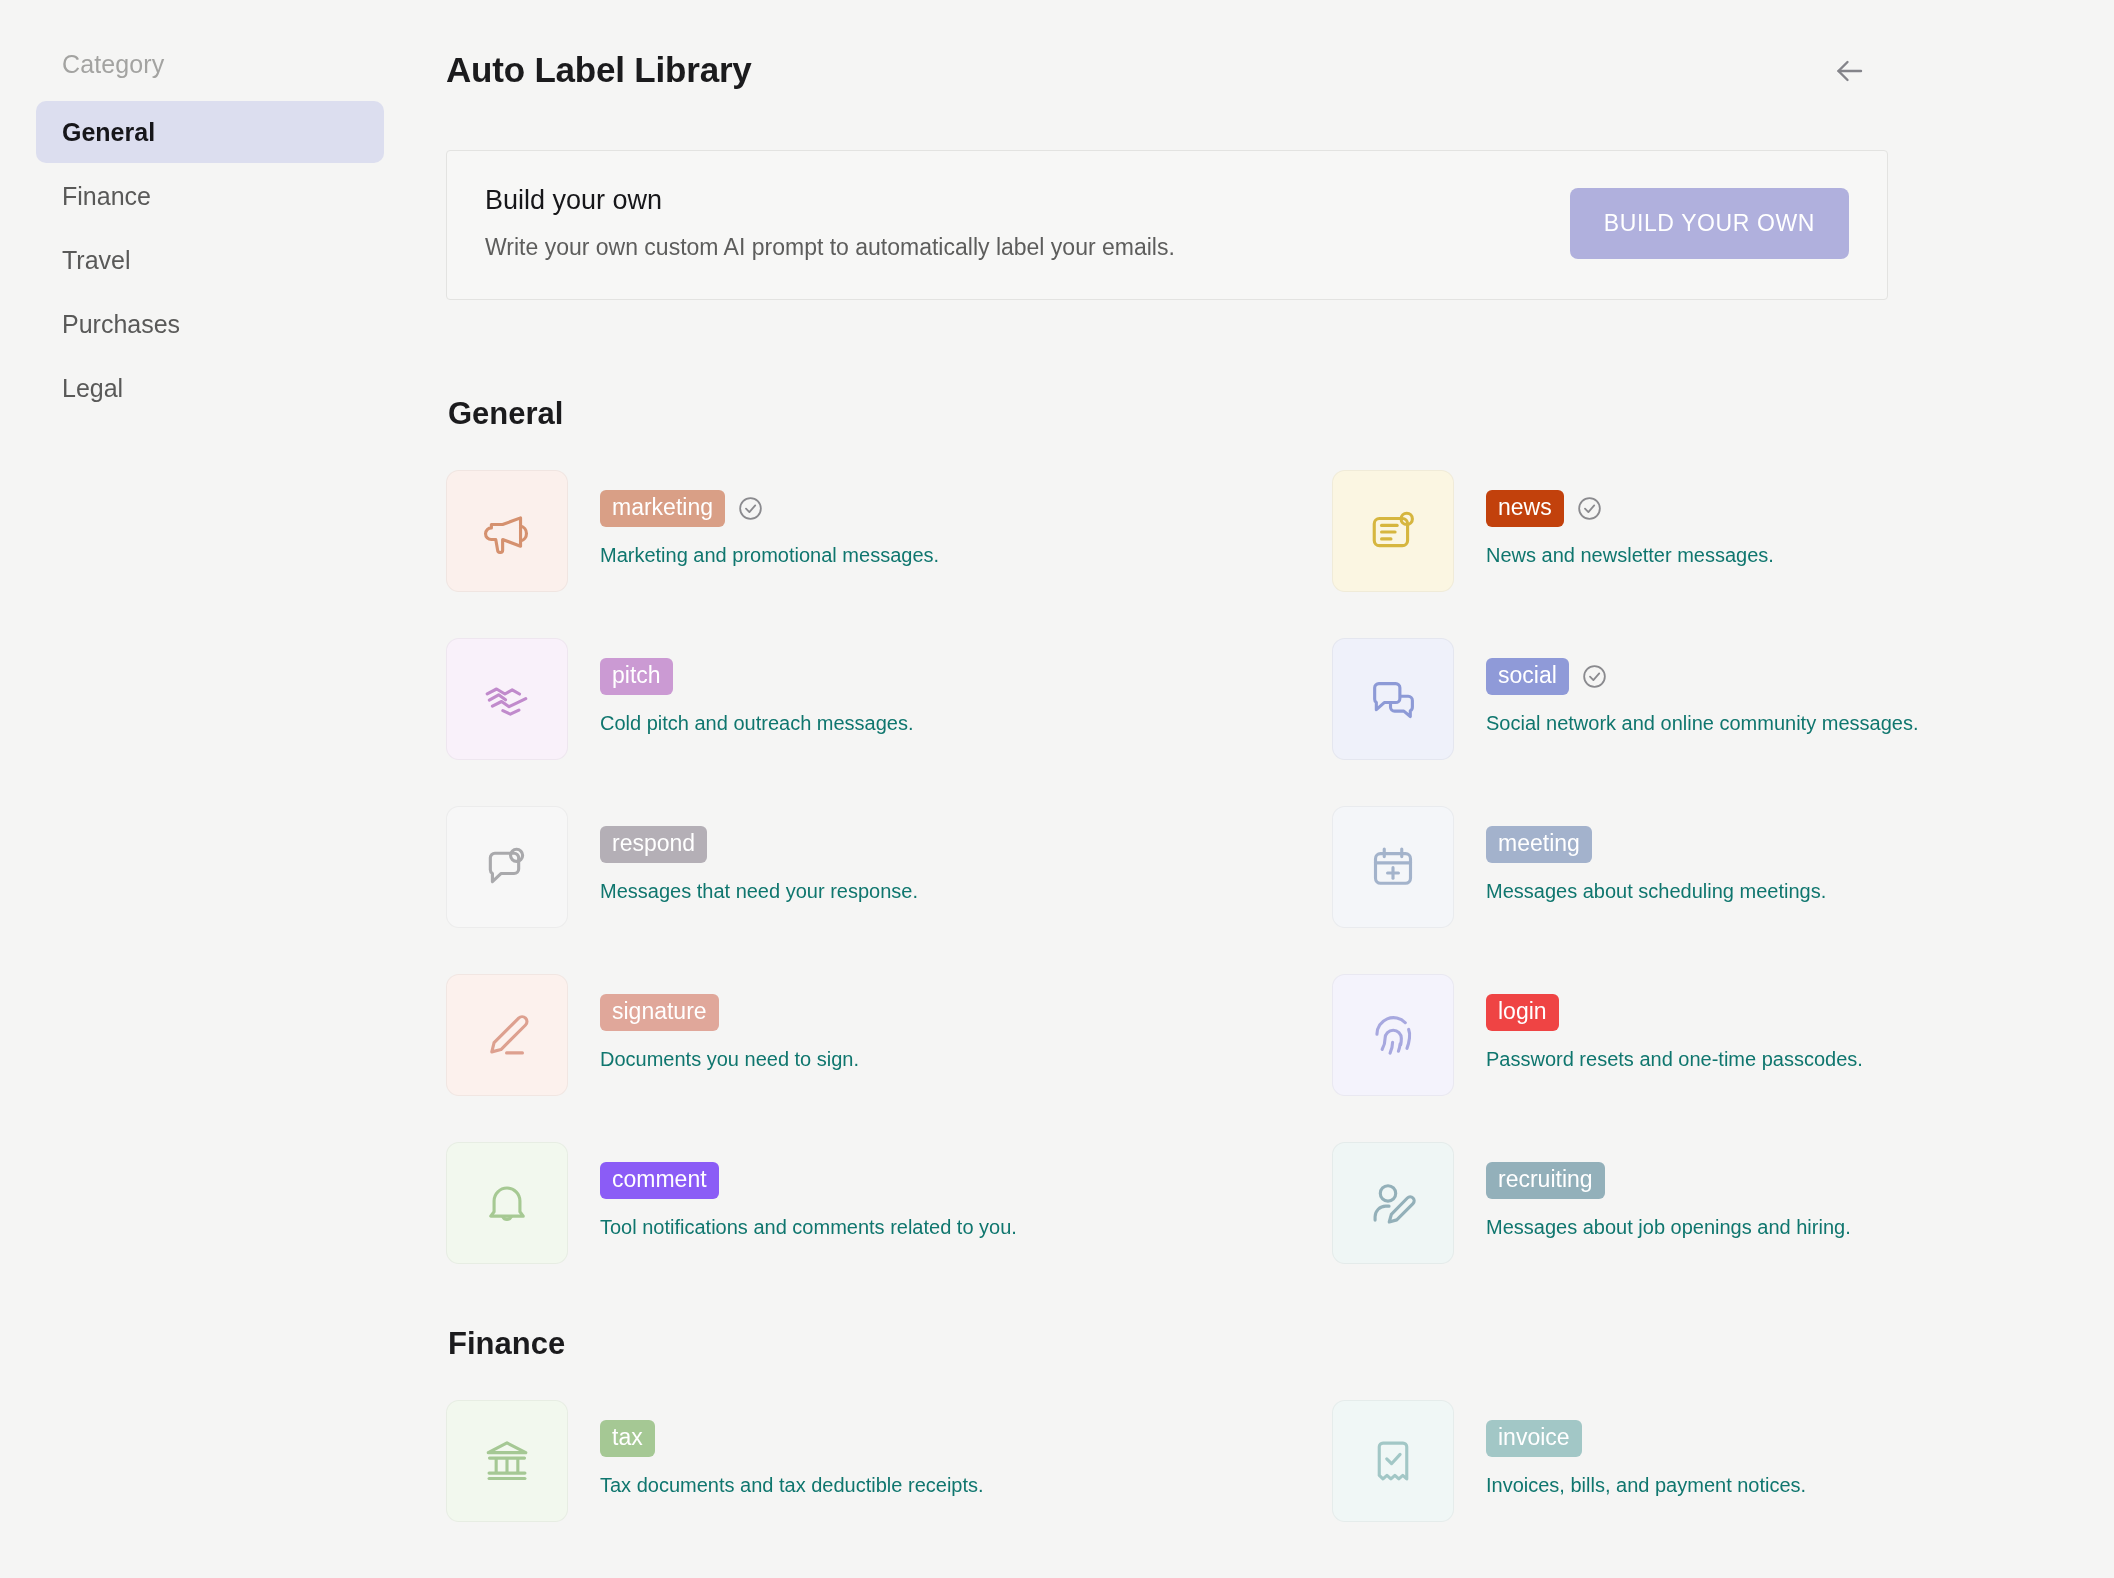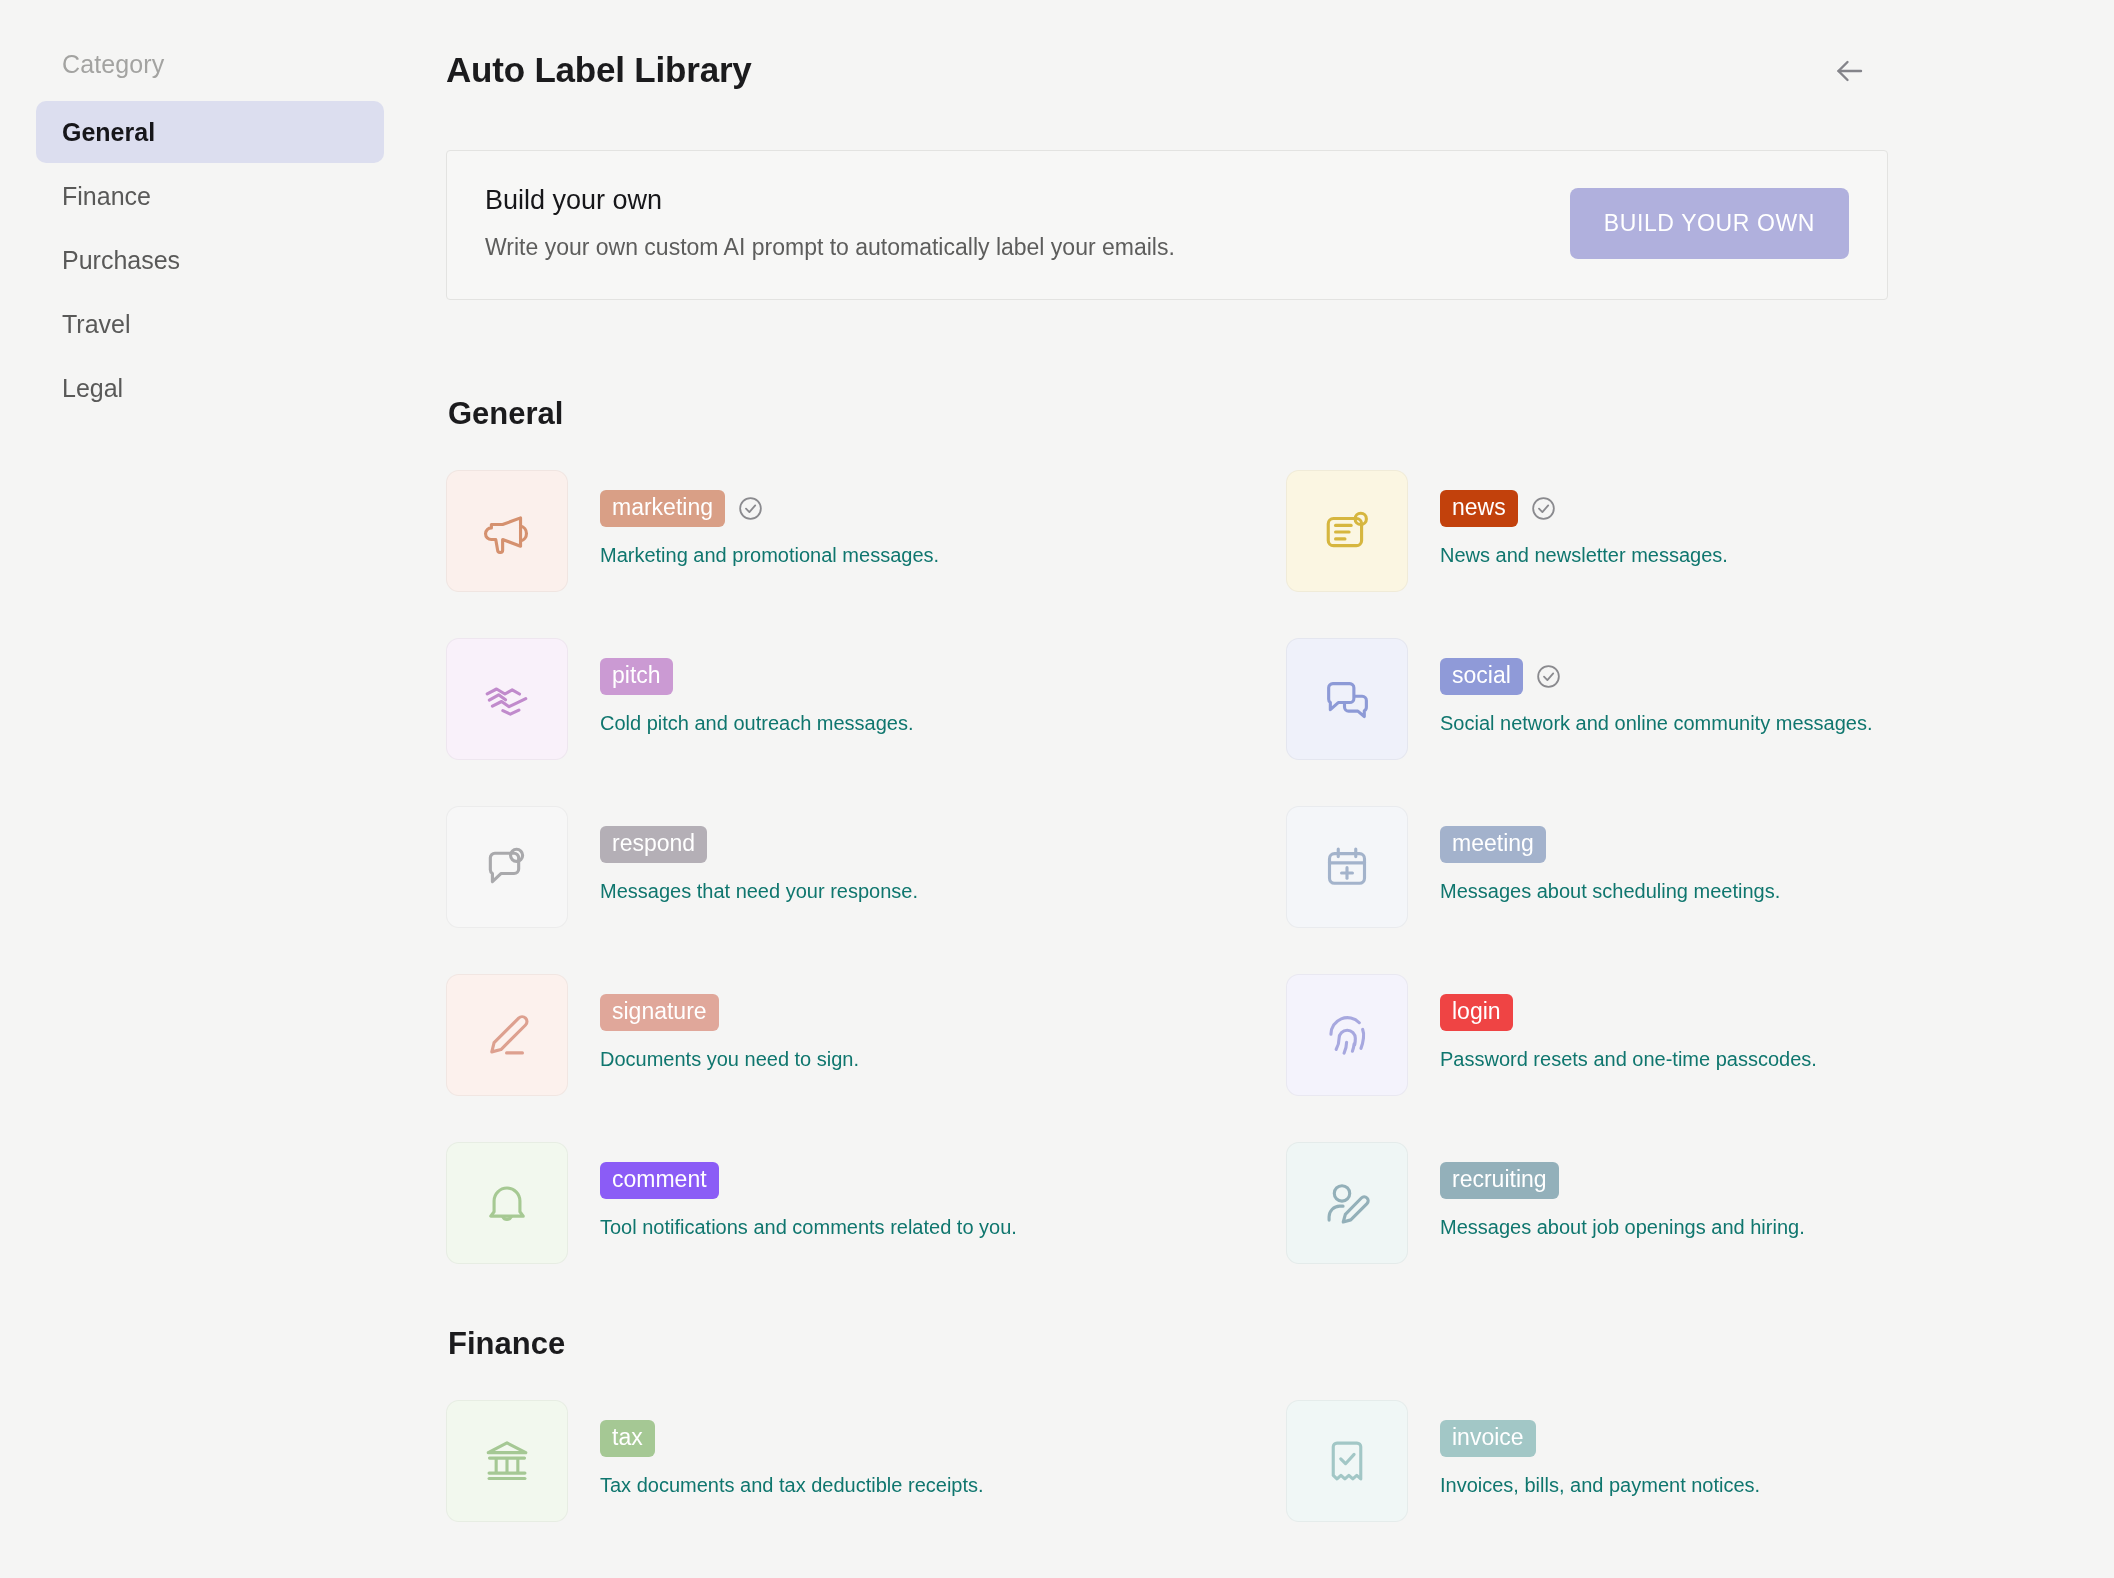--- a/index.html
+++ b/index.html
@@ -135,20 +135,21 @@
 
   .section {
     margin-bottom: 62px;
   }
 
   .label-grid {
     display: grid;
     grid-template-columns: 840px 840px;
     column-gap: 0px;
     row-gap: 46px;
+    gap: 46px;
   }
 
   .label-card {
     display: flex;
     align-items: flex-start;
     gap: 32px;
     cursor: pointer;
   }
 
   .icon-tile {
@@ -208,24 +209,24 @@
   <aside class="sidebar">
     <div class="sidebar-title">Category</div>
     <nav id="sidebar-nav">
         <div class="sidebar-item active">
           <span>General</span>
         </div>
         <div class="sidebar-item">
           <span>Finance</span>
         </div>
         <div class="sidebar-item">
-          <span>Purchases</span>
+          <span>Travel</span>
         </div>
         <div class="sidebar-item">
-          <span>Travel</span>
+          <span>Purchases</span>
         </div>
         <div class="sidebar-item">
           <span>Legal</span>
         </div>
       </nav>
   </aside>
 
   <main class="main">
 
     <div class="page-header">

